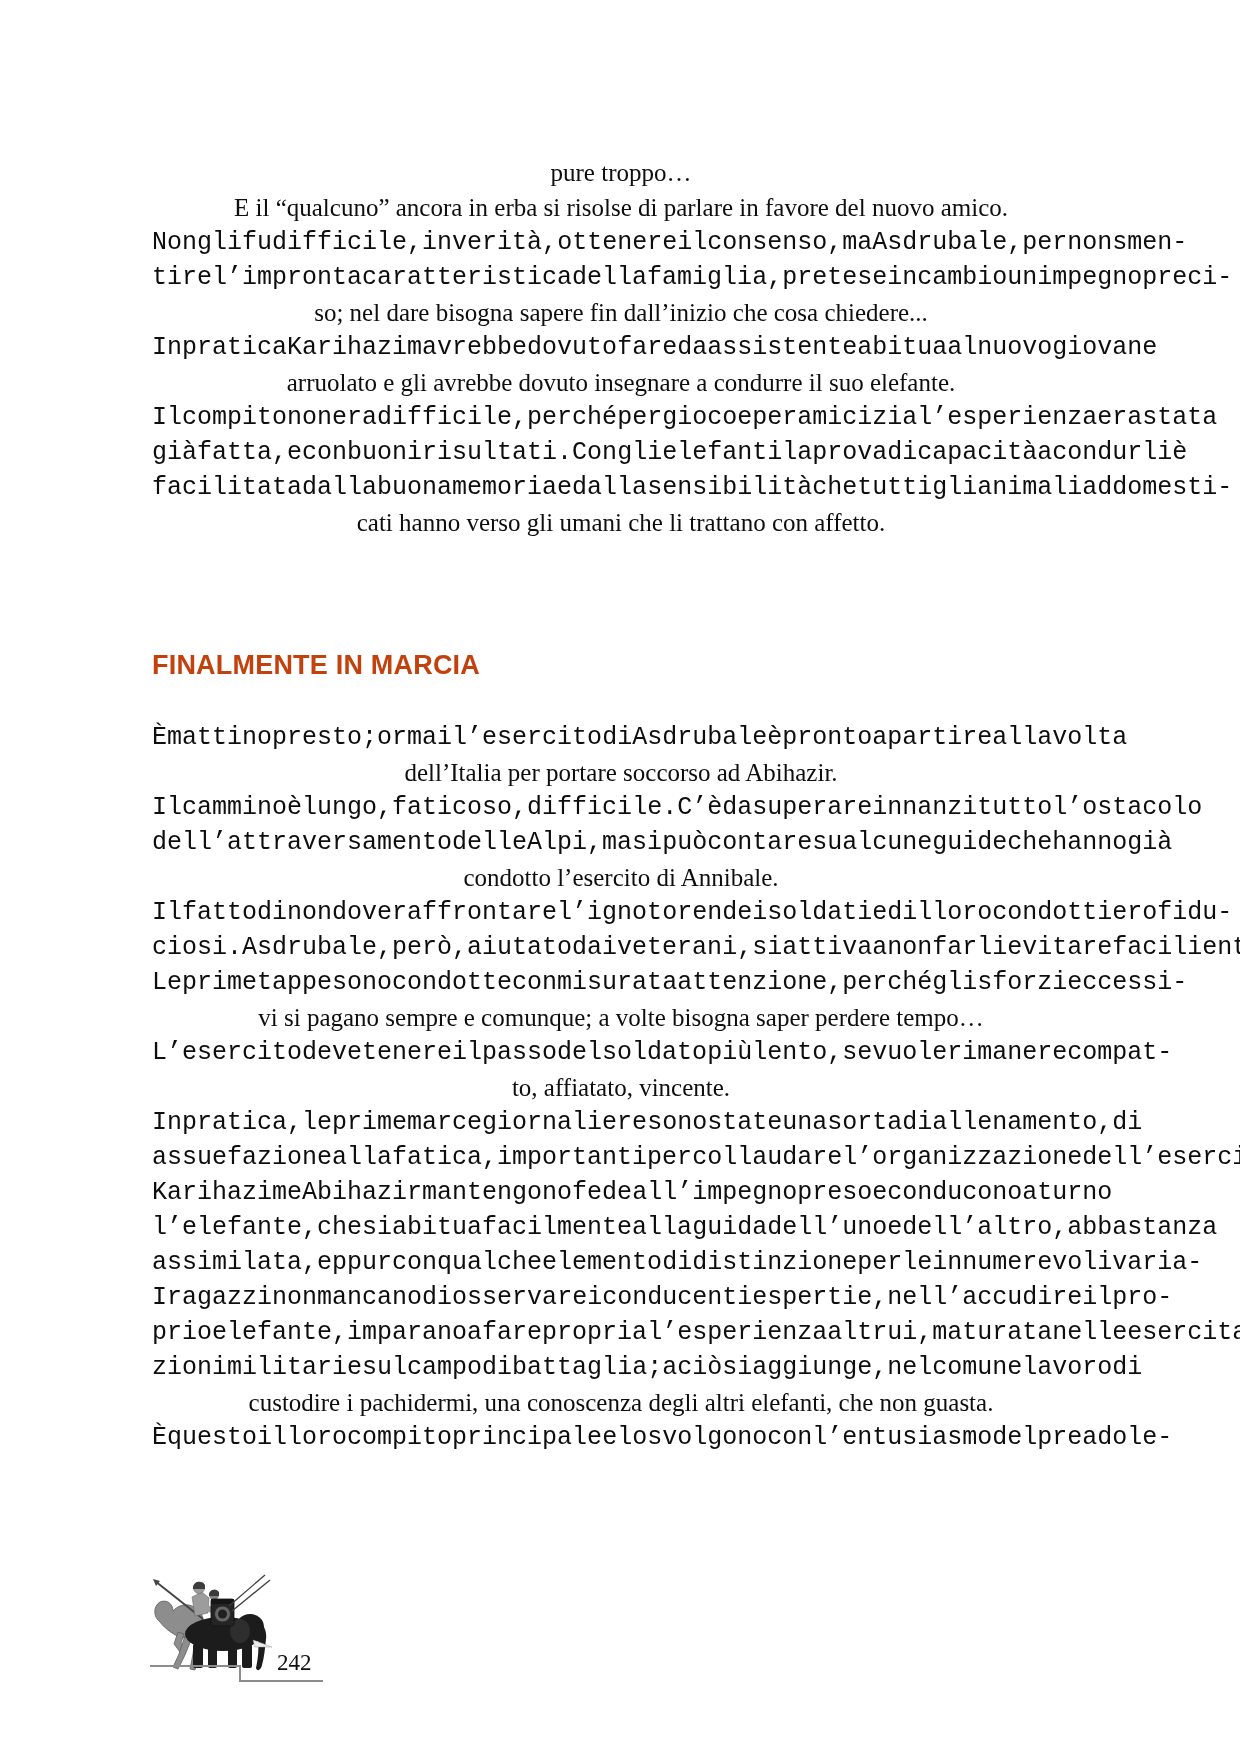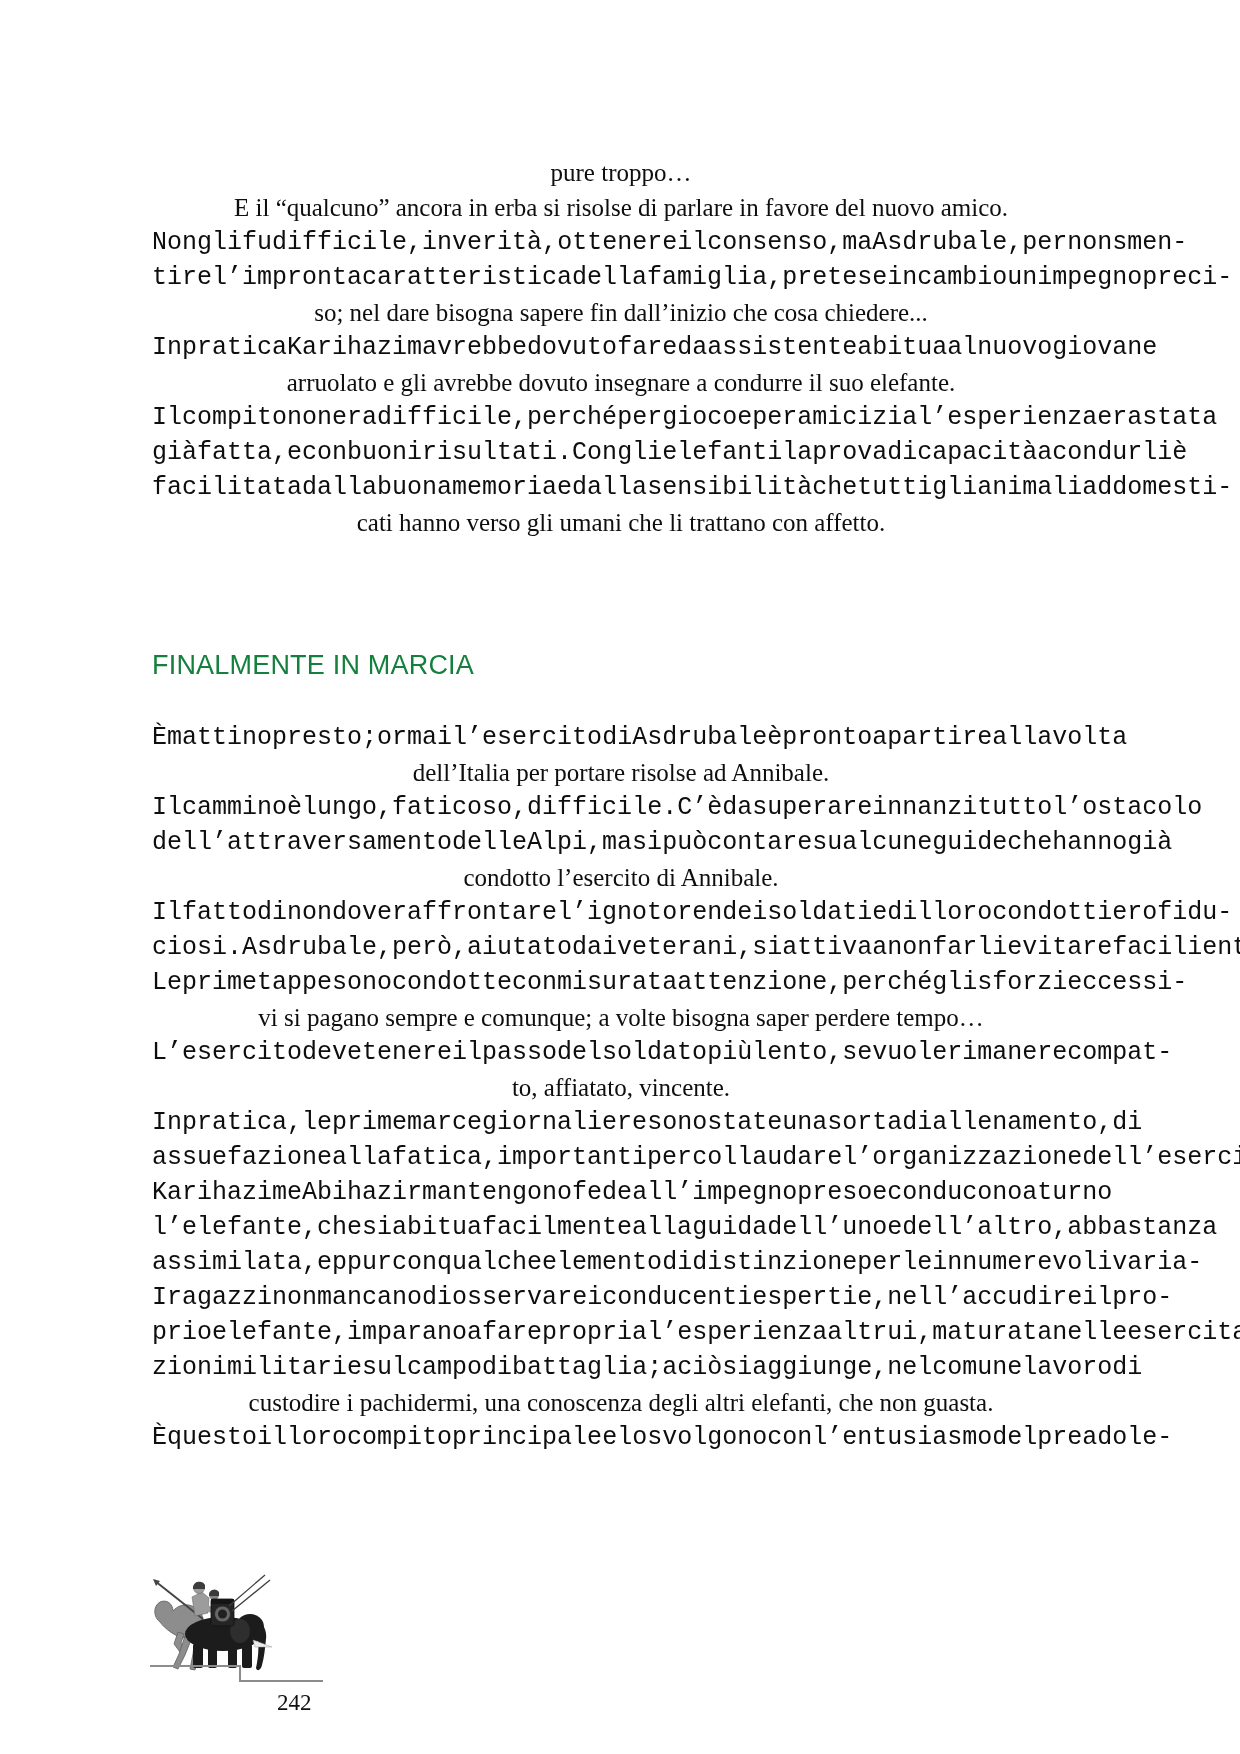--- a/index.html
+++ b/index.html
@@ -8,30 +8,30 @@
     font-family:"Liberation Serif", serif;color:#0e0e0e;
   }
   .textcol{position:absolute;left:152px;width:938px;text-align:center;}
   #block1{top:155px;}
   #block2{top:720px;}
   .para{margin:0;padding:0;}
   .line{height:35px;line-height:35px;font-size:25px;white-space:pre;}
   .line.j{display:flex;justify-content:space-between;white-space:normal;font-family:Liberation Mono, monospace;}
   #heading{
     position:absolute;left:152px;top:648px;margin:0;height:35px;line-height:35px;
-    font-family:"Liberation Sans", sans-serif;font-weight:normal;font-size:27px;
-    letter-spacing:0.2px;color:#15803d;
+    font-family:"Liberation Sans", sans-serif;font-weight:bold;font-size:27px;
+    letter-spacing:0.2px;color:#c2410c;
   }
   #illustration{position:absolute;left:145px;top:1570px;}
   .step-line{position:absolute;background:#8c8c8c;}
   #rule-upper{left:150px;top:1665px;width:90px;height:2px;}
   #rule-step{left:239px;top:1665px;width:2px;height:17px;}
   #rule-lower{left:239px;top:1680px;width:84px;height:2px;}
   #pagenum{
-    position:absolute;left:277px;top:1690px;font-size:23px;line-height:25px;color:#101010;
+    position:absolute;left:277px;top:1650px;font-size:23px;line-height:25px;color:#101010;
     font-family:"Liberation Serif", serif;
   }
 </style>
 </head>
 <body>
 
 <section id="block1" class="textcol">
     <div class="para">
       <div class="line">pure troppo…</div>
     </div>
@@ -152,21 +152,21 @@
         <span>l’esercito</span>
         <span>di</span>
         <span>Asdrubale</span>
         <span>è</span>
         <span>pronto</span>
         <span>a</span>
         <span>partire</span>
         <span>alla</span>
         <span>volta</span>
       </div>
-      <div class="line">dell’Italia per portare risolse ad Annibale.</div>
+      <div class="line">dell’Italia per portare soccorso ad Abihazir.</div>
     </div>
     <div class="para">
       <div class="line j">
         <span>Il</span>
         <span>cammino</span>
         <span>è</span>
         <span>lungo,</span>
         <span>faticoso,</span>
         <span>difficile.</span>
         <span>C’è</span>

